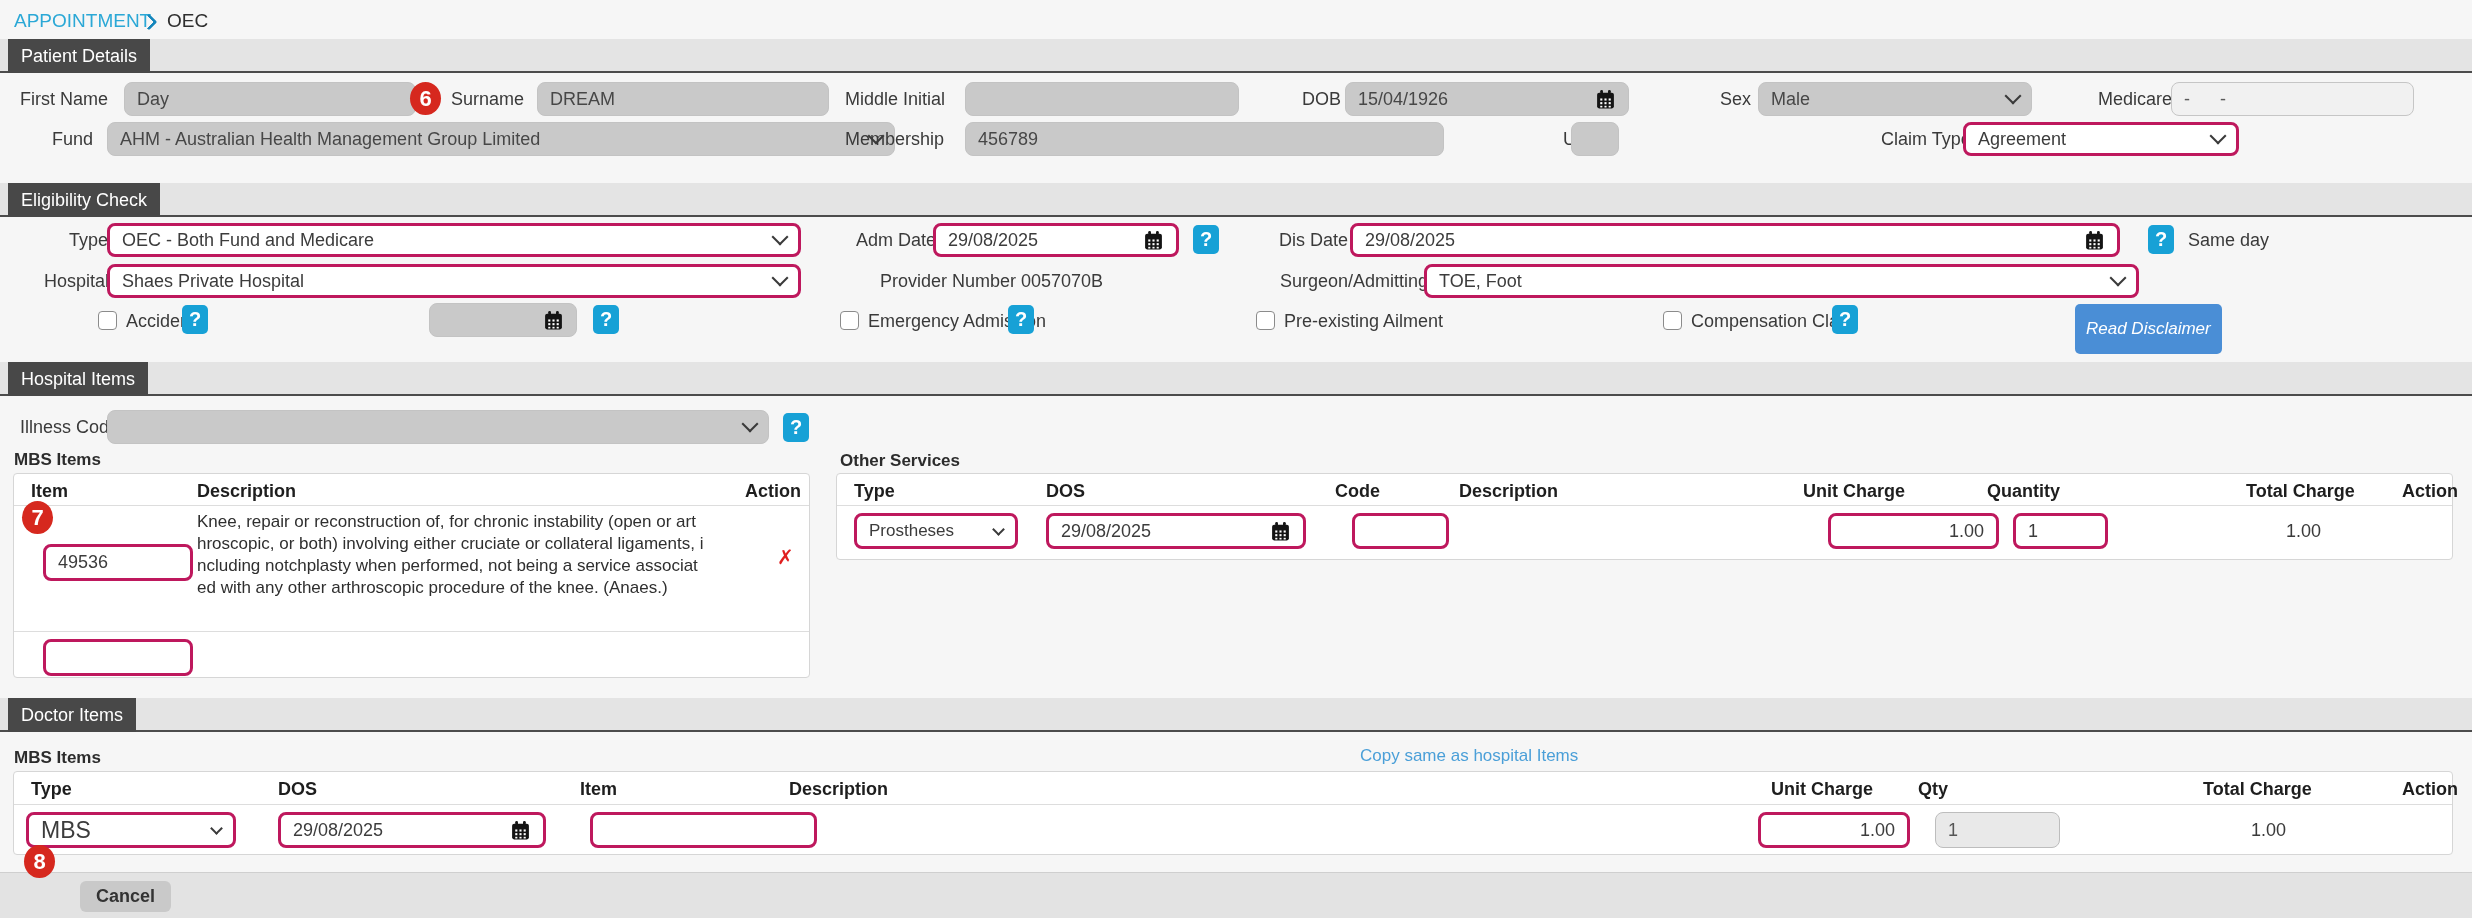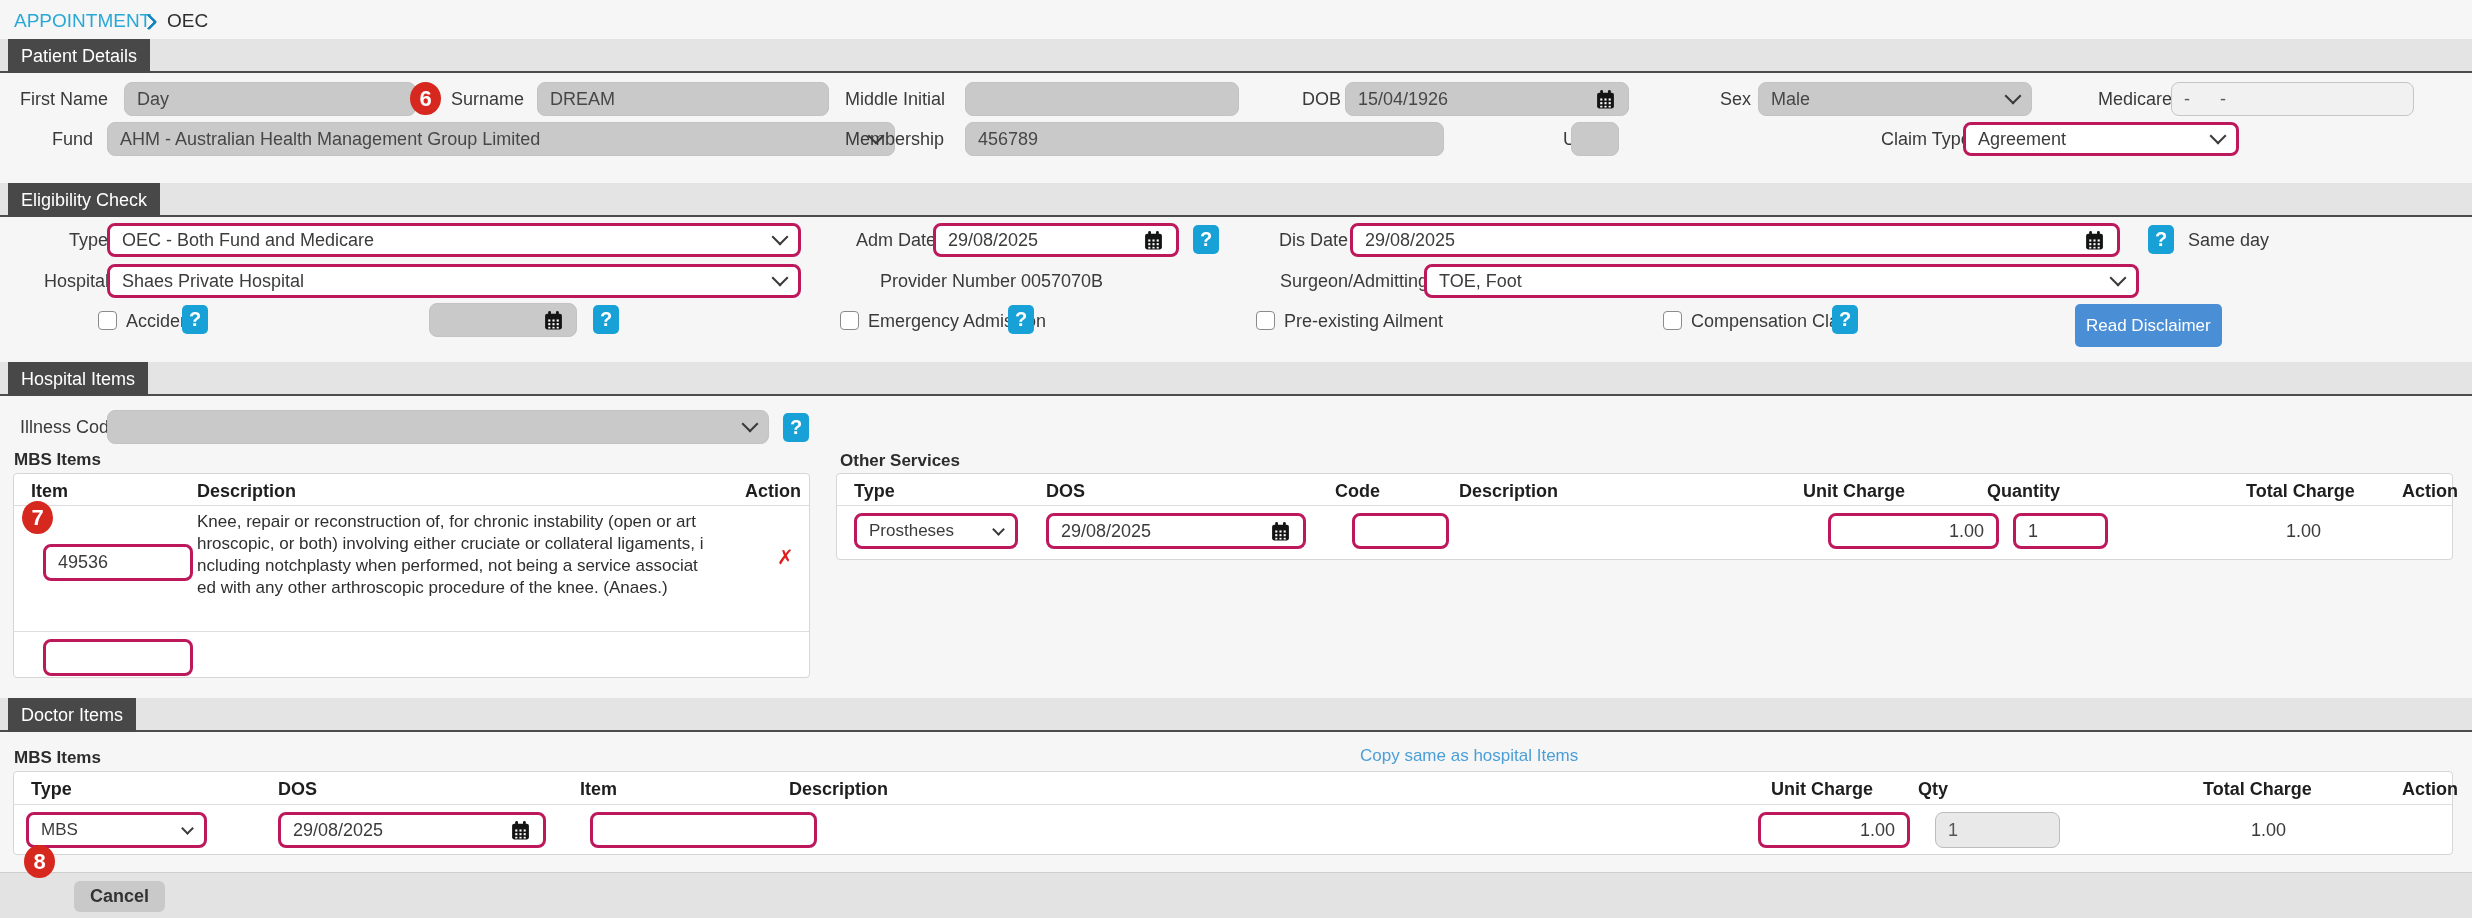--- a/index.html
+++ b/index.html
@@ -22,21 +22,21 @@
   .cal{margin-left:auto;width:21px;height:21px;flex:none;display:flex;align-items:center;justify-content:center;}
   .q{position:absolute;width:26px;height:29px;background:#17a1d6;color:#fff;border-radius:5px;font-weight:700;font-size:20px;display:flex;align-items:center;justify-content:center;}
   .cb{position:absolute;width:19px;height:19px;background:#fff;border:1px solid #8b8b8b;border-radius:4px;box-sizing:border-box;}
   .badge{position:absolute;width:31px;height:33px;background:#d6281e;border-radius:50%;color:#fff;font-weight:700;font-size:22px;display:flex;align-items:center;justify-content:center;z-index:6;}
   .tbl{position:absolute;background:#fff;border:1px solid #d6d6d6;border-radius:4px;box-sizing:border-box;}
   .th{position:absolute;font-weight:700;font-size:18px;color:#1e1e1e;white-space:nowrap;}
   .hline{position:absolute;left:0;width:100%;height:1px;background:#ddd;}
   .crumb-root{position:absolute;font-size:19px;color:#2ba8d6;}
   .crumb-cur{position:absolute;font-size:19px;color:#2e2e2e;}
   .chevr{position:absolute;width:9px;height:9px;border-top:3px solid #1486bc;border-right:3px solid #1486bc;transform:rotate(45deg);border-radius:2px;}
-  .btn-blue{position:absolute;background:#4a8ed6;color:#fff;border:none;border-radius:5px;font-size:17px;font-family:inherit;height:43px;padding:0 11px;cursor:pointer;}
+  .btn-blue{position:absolute;background:#4a8ed6;color:#fff;border:none;border-radius:5px;font-size:17px;font-family:inherit;height:50px;padding:0 11px;cursor:pointer;font-style:italic;}
   .btn-ok{position:absolute;background:#2fa83c;color:#fff;border:none;border-radius:6px;font-weight:700;font-size:18px;font-family:inherit;height:31px;padding:0 14px;cursor:pointer;}
   .btn-cancel{position:absolute;background:#c9c9c9;color:#333;border:none;border-radius:6px;font-weight:700;font-size:18px;font-family:inherit;height:31px;padding:0 16px;cursor:pointer;}
   .link{position:absolute;font-size:17px;color:#4a9fd8;white-space:nowrap;cursor:pointer;}
   .xdel{position:absolute;color:#e01f1f;font-size:20px;font-style:italic;}
   .desc{position:absolute;font-size:17px;line-height:22px;color:#2f2f2f;word-break:break-all;}
   .totval{position:absolute;font-size:18px;color:#3a3a3a;text-align:right;}
   .footer{position:absolute;left:0;top:872px;width:2472px;height:46px;background:#e3e3e3;border-top:1px solid #cfcfcf;box-sizing:border-box;}
 </style>
 </head>
 <body>
@@ -285,21 +285,21 @@
   <div class="tbl" style="left:13px;top:771px;width:2440px;height:84px;">
     <span class="th" style="left:17px;top:7px;">Type</span>
     <span class="th" style="left:264px;top:7px;">DOS</span>
     <span class="th" style="left:566px;top:7px;">Item</span>
     <span class="th" style="left:775px;top:7px;">Description</span>
     <span class="th" style="left:1757px;top:7px;">Unit Charge</span>
     <span class="th" style="left:1904px;top:7px;">Qty</span>
     <span class="th" style="left:2189px;top:7px;">Total Charge</span>
     <span class="th" style="left:2388px;top:7px;">Action</span>
     <div class="hline" style="top:32px;"></div>
-    <div class="fld white sel" style="left:12px;top:40px;width:181px;height:36px;font-size:17px;">
+    <div class="fld white sel" style="left:12px;top:40px;width:210px;height:36px;font-size:23px;">
       <span>MBS</span>
       <span class="chev sm"></span>
     </div>
     <div class="fld white" style="left:264px;top:40px;width:268px;height:36px;">
       <span>29/08/2025</span>
       <span class="cal">
           <svg width="21" height="21" viewBox="0 0 20 20">
             <rect x="2" y="3.5" width="16" height="15" rx="2" fill="#141414"></rect>
             <rect x="5" y="1" width="2.6" height="4.5" rx="1.2" fill="#141414"></rect>
             <rect x="12.4" y="1" width="2.6" height="4.5" rx="1.2" fill="#141414"></rect>
@@ -319,15 +319,15 @@
     </div>
     <input class="fld white" style="left: 559px; top: 40px; width: 227px; height: 36px; position: absolute;" value="">
     <input class="fld white tr" style="left: 1727px; top: 40px; width: 152px; height: 36px; position: absolute;" value="1.00">
     <input class="fld dis" style="left: 1904px; top: 40px; width: 125px; height: 36px; position: absolute;" value="1">
     <span class="totval" style="left:2195px;top:48px;width:77px;">1.00</span>
   </div>
   <div class="badge" style="left:24px;top:845px;">8</div>
 
   <div class="footer"></div>
   <button class="btn-ok" style="left:16px;top:881px;margin-top:44px;">OK</button>
-  <button class="btn-cancel" style="left:74px;top:881px;text-align:center;">Cancel</button>
+  <button class="btn-cancel" style="left:80px;top:881px;text-align:center;">Cancel</button>
 
 </div>
 
 </body></html>

